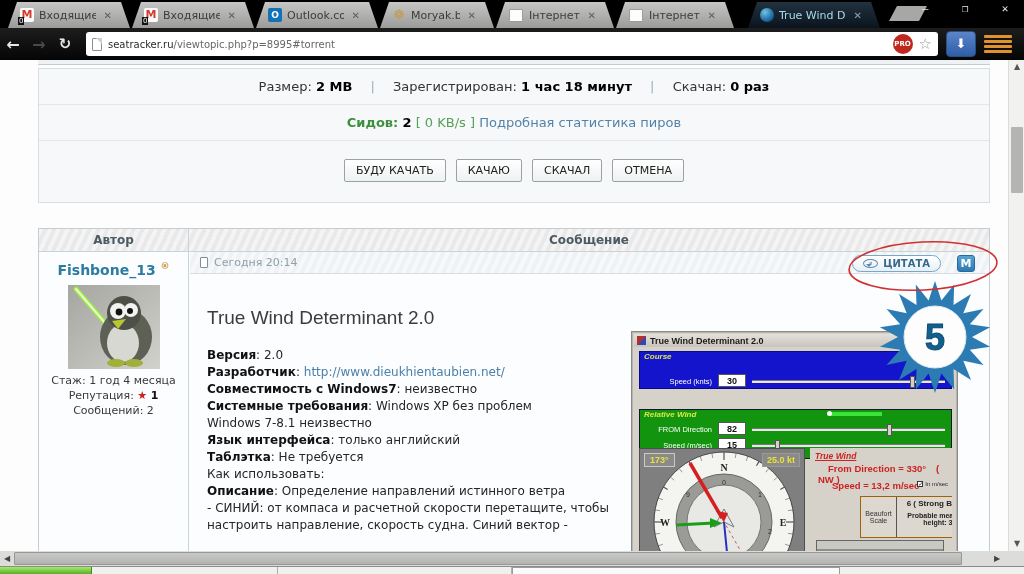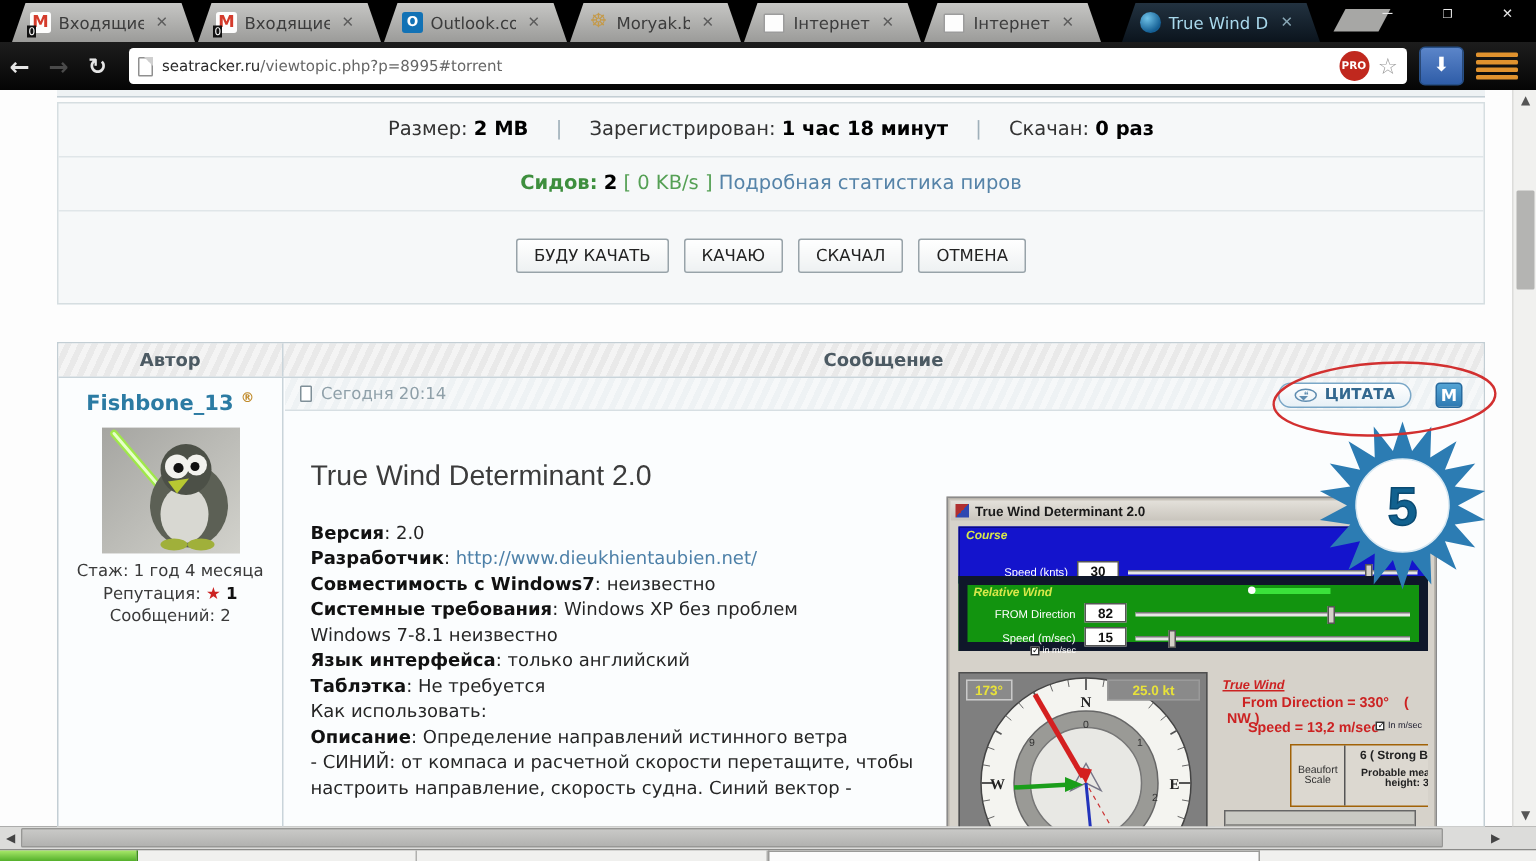--- a/index.html
+++ b/index.html
@@ -101,35 +101,35 @@
   .star-badge { position:absolute; left:878px; top:220px; width:114px; height:114px; }
   .star-badge text { font:bold 36px "Liberation Sans", sans-serif; fill:#11618f; }
 
   
   .app-shot { position:absolute; left:631px; top:271px; width:327px; height:230px; background:#d6d2ca; border:1px solid #8a8a8a; box-shadow:0 0 0 1px #b8b4ac inset; font-family:"Liberation Sans", sans-serif; }
   .as-titlebar { position:absolute; left:2px; top:2px; right:2px; height:13px; background:linear-gradient(#e3e0da,#c9c5bd); display:flex; align-items:center; gap:4px; padding:0 3px; }
   .as-ico { width:9px; height:9px; background:linear-gradient(135deg,#b03030 50%,#3048b0 50%); }
   .as-title { font-size:9px; font-weight:bold; color:#1a1a1a; }
   .as-panel { position:absolute; left:7px; width:313px; }
   .as-blue { top:19px; height:38px; background:#1414cc; border:1px solid #0a0a88; }
-  .as-green { top:52px; height:50px; background:#12940f; border:6px solid #0f172a; }
+  .as-green { top:77px; height:50px; background:#12940f; border:1px solid #0f172a; }
   .panel-label { position:absolute; left:4px; top:0px; font-size:8px; font-style:italic; font-weight:bold; color:#d8e84a; }
   .as-row { position:absolute; left:0; height:14px; width:100%; }
   .as-lab { position:absolute; left:0; width:72px; text-align:right; font-size:7.5px; color:#fff; top:3px; }
   .as-box { position:absolute; left:78px; top:0; width:28px; height:13px; background:#fff; border:1px solid #555; font-size:9px; font-weight:bold; text-align:center; line-height:12px; color:#111; }
   .as-track { position:absolute; left:112px; right:6px; top:6px; height:3px; background:#e6e6e6; border-top:1px solid #777; }
   .as-thumb { position:absolute; top:-5px; width:5px; height:12px; background:#d4d0c8; border:1px solid #555; }
   .wind-ind { position:absolute; left:190px; top:2px; width:52px; height:4px; background:#3ae23a; }
   .wind-ind i { position:absolute; left:-3px; top:-1px; width:5px; height:5px; background:#fff; border-radius:50%; }
   .as-check { position:absolute; left:42px; top:13px; display:flex; gap:2px; align-items:center; }
   .chk { width:6px; height:6px; background:#fff; border:1px solid #333; font-size:6px; line-height:5px; color:#111; }
   .chk-lab { font-size:6px; color:#fff; }
   .as-compass { position:absolute; left:7px; top:116px; width:166px; height:114px; background:#7f7f7f; border:1px solid #4f4f4f; overflow:hidden; }
   .deg-box { position:absolute; left:4px; top:4px; border:1px solid #c9c9c9; background:#8a8a8a; color:#e8e23a; font-size:9px; font-weight:bold; padding:1px 5px; }
-  .kt-box { position:absolute; right:4px; top:4px; border:1px solid #9a9a9a; background:#8a8a8a; color:#e8e23a; font-size:9px; font-weight:bold; padding:1px 16px; }
+  .kt-box { position:absolute; right:4px; top:4px; border:1px solid #9a9a9a; background:#8a8a8a; color:#e8e23a; font-size:9px; font-weight:bold; padding:1px 4px; }
   .as-info { position:absolute; left:178px; top:116px; width:142px; height:114px; background:#d6d2ca; overflow:hidden; }
   .tw-title { position:absolute; left:5px; top:3px; color:#c22; font-size:8.5px; font-weight:bold; font-style:italic; text-decoration:underline; }
   .tw-dir { position:absolute; left:8px; top:15px; color:#c22; font-size:9.5px; font-weight:bold; }
   .tw-dir span { margin-left:10px; }
   .tw-speed { position:absolute; left:22px; top:32px; color:#c22; font-size:9.5px; font-weight:bold; }
   .tw-chk { position:absolute; right:4px; top:33px; display:flex; gap:2px; align-items:center; }
   .tw-chk .chk-lab { color:#223; }
   .bft-table { position:absolute; left:6px; top:48px; width:128px; height:42px; border:1px solid #a16207; display:flex; background:#dcd8d0;margin-left:44px; }
   .bft-left { width:36px; border-right:1px solid #555; font-size:7px; color:#333; display:flex; align-items:center; justify-content:center; text-align:center; }
   .bft-right { flex:1; text-align:center; font-size:7.5px; color:#222; padding-top:2px; }

